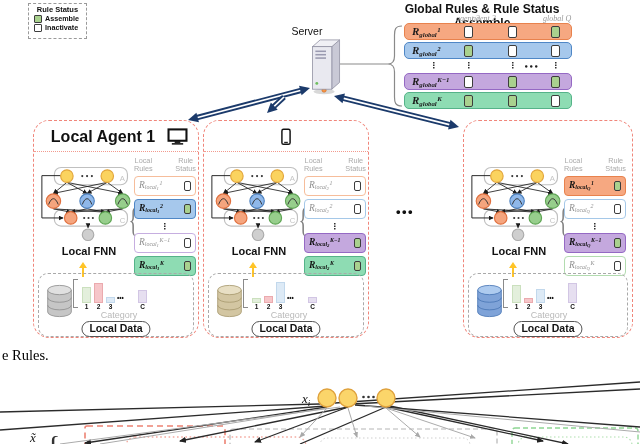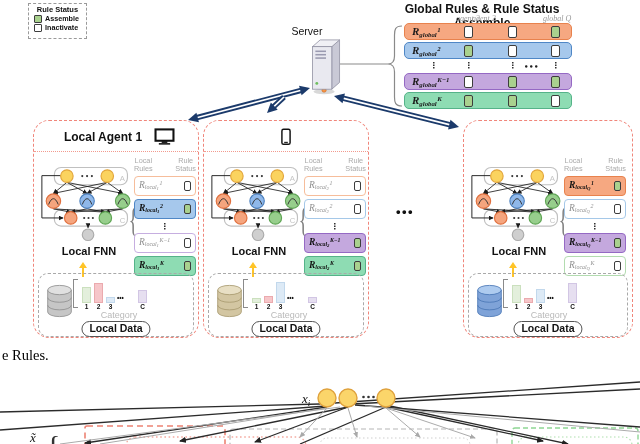--- a/index.html
+++ b/index.html
@@ -37,21 +37,21 @@
   .rlab.g{font-size:11px;font-weight:700;color:#1a1a1a;}
   .rlab.p{font-size:9.5px;color:#8f8f8f;}
   .pill.on .rlab.p{color:#111;font-weight:700;}
   .rsub{font-size:0.62em;vertical-align:-0.25em;}
   .ragt{font-size:0.5em;vertical-align:-0.5em;}
   .rsup{font-size:0.62em;vertical-align:0.5em;margin-left:0.5px;}
 
   
   .agent-card{position:absolute;top:120px;height:218px;border:1.5px dashed #F0857A;border-radius:16px;box-sizing:border-box;background:#fff;}
   .card-head{height:29px;border-bottom:1px dotted #F29A8E;display:flex;align-items:center;justify-content:center;gap:12px;padding-top:1px;}
-  .card-title{font-size:12px;font-weight:700;padding-left:7px;}
+  .card-title{font-size:16px;font-weight:700;padding-left:7px;}
   .it{font-style:italic;}
   .dev-icon{display:flex;align-items:center;}
   .fnn{position:absolute;left:5px;top:44px;width:100px;height:78px;}
   .fnn-label{position:absolute;left:2px;top:124px;width:106px;text-align:center;font-weight:700;font-size:11px;}
   .brace{position:absolute;left:91px;top:82px;font-family:"Liberation Serif",serif;font-size:34px;line-height:1;
          color:#808080;transform:scaleX(0.55);}
   .rules-col{position:absolute;left:100px;top:36px;width:62px;}
   .rh{display:flex;justify-content:space-between;font-size:7.3px;color:#ABABAB;text-align:center;line-height:1.08;margin-bottom:3px;}
   .pill{position:relative;height:20px;margin-bottom:3px;border:1.2px solid;border-radius:4px;display:flex;
         align-items:center;justify-content:space-between;padding:0 4px;box-sizing:border-box;background:#fff;}

